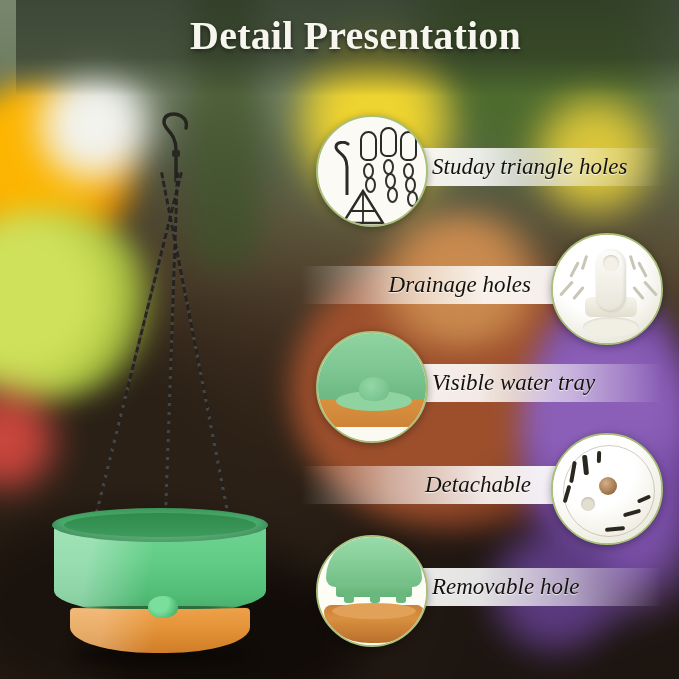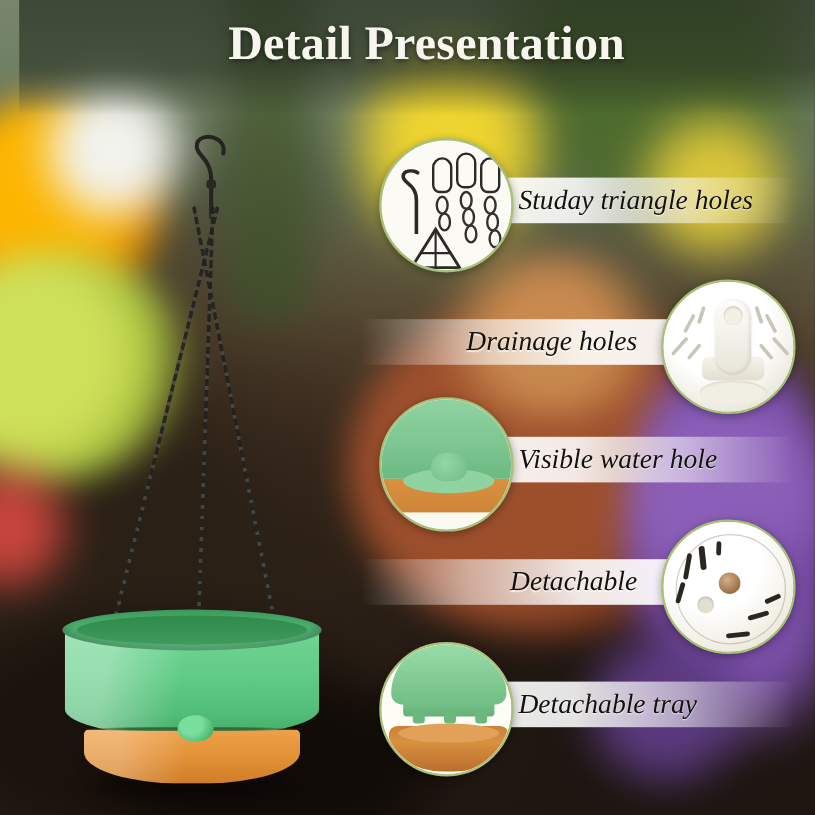--- a/index.html
+++ b/index.html
@@ -312,21 +312,21 @@
           <div class="slot" style="left:88px; top:26px; width:3px; height:17px; transform:rotate(-28deg);"></div>
           <div class="slot" style="left:78px; top:20px; width:3px; height:15px; transform:rotate(-18deg);"></div>
           <div class="slot" style="left:96px; top:44px; width:3px; height:19px; transform:rotate(-42deg);"></div>
           <div class="slot" style="left:84px; top:50px; width:3px; height:16px; transform:rotate(-40deg);"></div>
         </div>
       </div>
     </div>
 
     <div class="frow left" style="top:228px;">
       <div class="bar">
-        <span class="bar-label">Visible water hole</span>
+        <span class="bar-label">Visible water tray</span>
       </div>
       <div class="circle">
         <div class="art">
           <div class="wh-bot"></div>
           <div class="wh-mid"></div>
           <div class="wh-top"></div>
           <div class="wh-curve"></div>
           <div class="wh-bump"></div>
         </div>
       </div>
@@ -348,21 +348,21 @@
           <div class="hole" style="left:84px; top:62px; width:14px; height:4px; transform:rotate(-24deg);"></div>
           <div class="hole" style="left:52px; top:92px; width:20px; height:4px; transform:rotate(-6deg);"></div>
           <div class="dt-dot"></div>
           <div class="dt-screw"></div>
         </div>
       </div>
     </div>
 
     <div class="frow left" style="top:432px;">
       <div class="bar">
-        <span class="bar-label">Detachable tray</span>
+        <span class="bar-label">Removable hole</span>
       </div>
       <div class="circle">
         <div class="art">
           <div class="tr-bg"></div>
           <div class="tr-dome"></div>
           <div class="tr-lip"></div>
           <div class="tr-stub" style="left:26px;"></div>
           <div class="tr-stub" style="left:52px;"></div>
           <div class="tr-stub" style="left:78px;"></div>
           <div class="tr-dish"></div>

